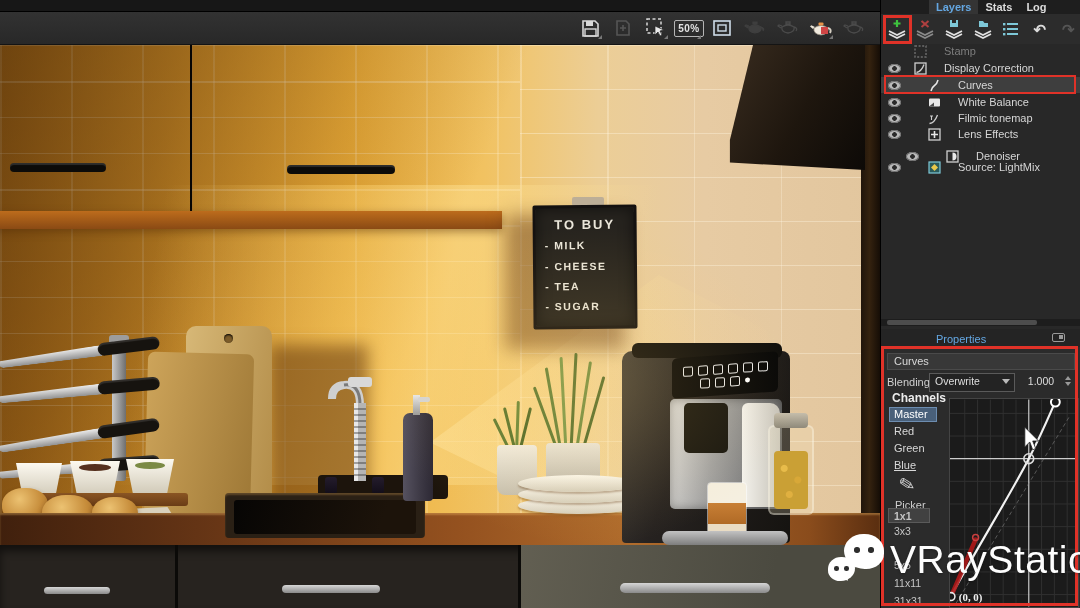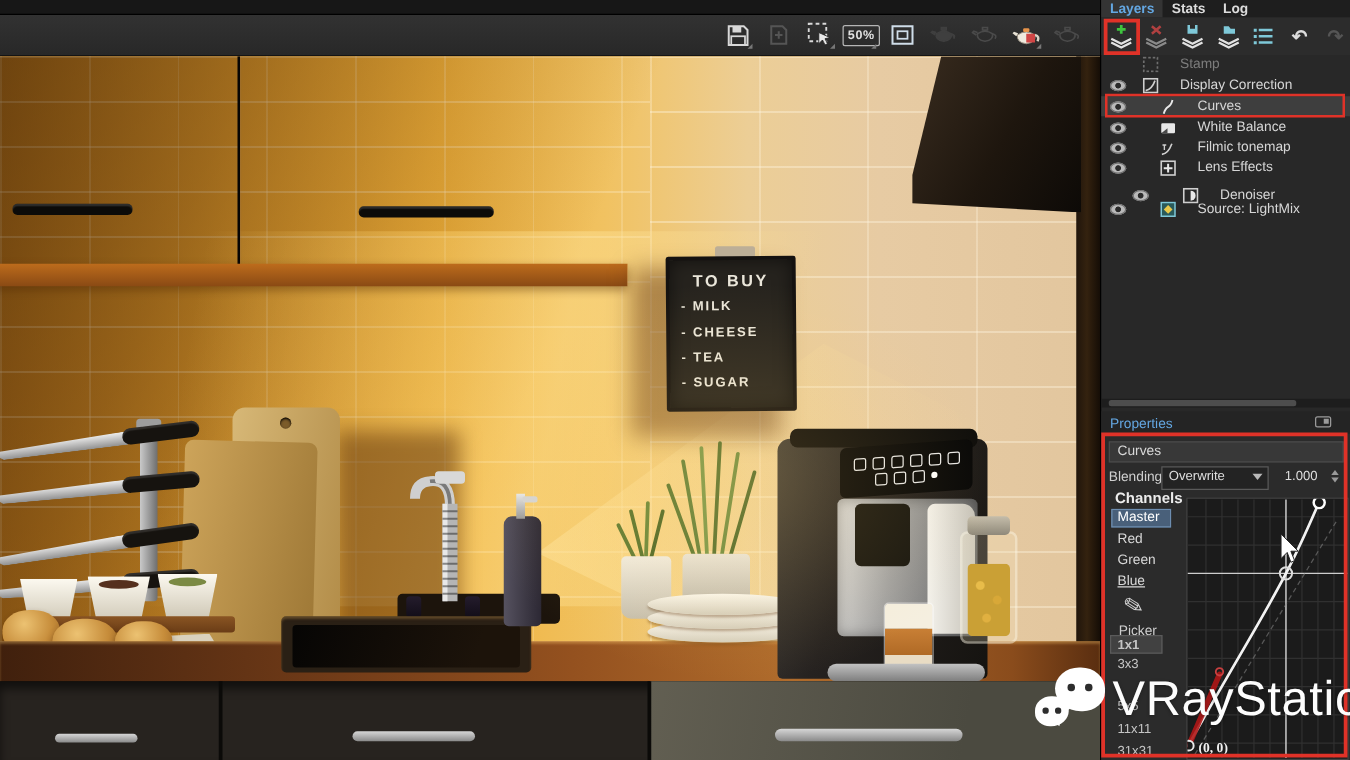--- a/index.html
+++ b/index.html
@@ -129,21 +129,21 @@
   .base-right{position:absolute;left:520px;top:0;width:360px;height:64px;background:linear-gradient(100deg,#625f52,#4b4a40 70%);}
   .base-seam{position:absolute;top:0;width:3px;height:64px;background:#0b0a08;}
   .bar-handle{position:absolute;border-radius:5px;background:linear-gradient(#d6d6d6,#8a8a8a);}
   .glow{position:absolute;left:380px;top:180px;width:420px;height:320px;border-radius:50%;
     background:radial-gradient(closest-side,rgba(255,206,100,.20),transparent);}
 
   
   .panel{left:880px;top:0;width:200px;height:608px;background:#282828;border-left:1px solid #000;}
   .ptabs{position:absolute;left:0;top:0;width:200px;height:14px;background:#1e1e1e;display:flex;font-size:11px;font-weight:bold;}
   .ptab{padding:1px 7px 0;color:#dcdcdc;}
-  .ptab.active{background:#343434;color:#64a7e2;}
+  .ptab.active{background:#343434;color:#64a7e2;margin-left:48px;}
   .ltoolbar{position:absolute;left:0;top:14px;width:200px;height:30px;background:#2c2c2c;display:flex;align-items:center;}
   .lti{width:26px;height:26px;margin-left:3px;display:flex;align-items:center;justify-content:center;position:relative;}
   .arrowglyph{font-size:15px;font-weight:bold;color:#dcdcdc;line-height:1;}
   .arrowglyph.dis{color:#555;}
   .lrow{position:absolute;left:0;width:200px;height:16px;display:flex;align-items:center;font-size:11px;color:#d6d6d6;}
   .lrow .lbl{margin-left:17px;white-space:nowrap;}
   .lrow.dis{color:#7d7d7d;}
   .lrow.sel{background:#3e3e3e;}
   .eye{width:13px;height:9px;margin-left:7px;border-radius:50%;flex:0 0 auto;
     background:radial-gradient(circle at 50% 50%,#2a2a2a 2px,#b9b9b9 2.6px);box-shadow:0 0 0 1px #6f6f6f inset;}

